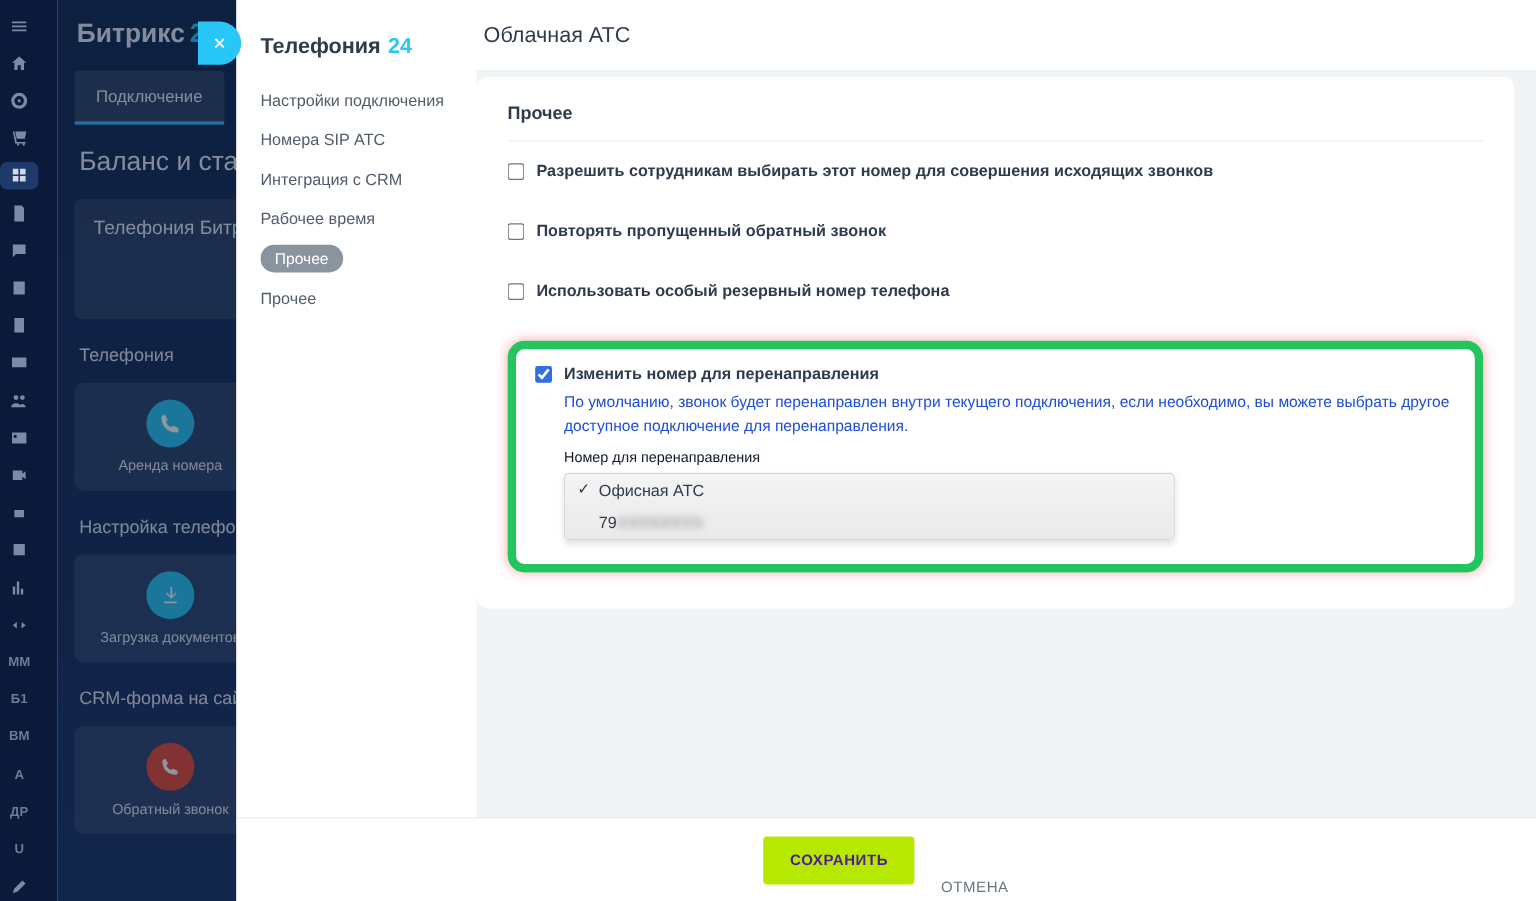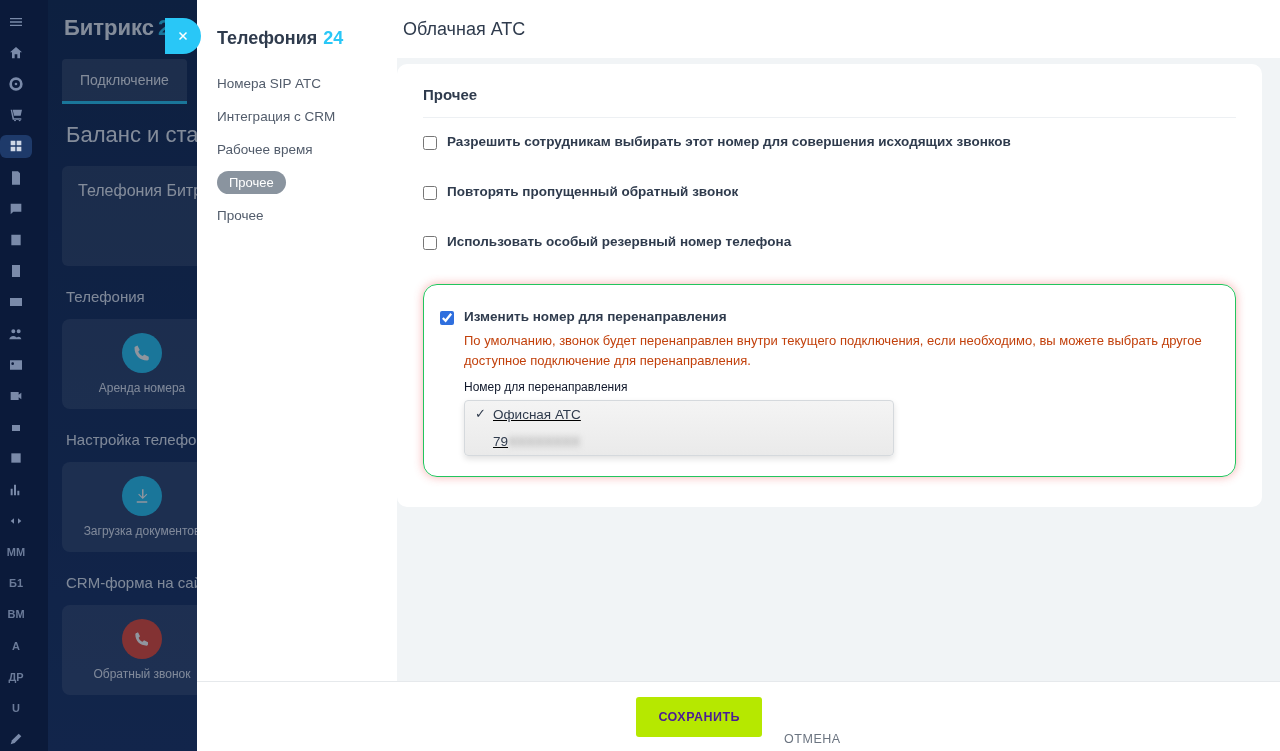--- a/index.html
+++ b/index.html
@@ -42,29 +42,29 @@
 .side-title { font-size: 18px; font-weight: 600; color: #2f3b4d; display: flex; align-items: baseline; gap: 6px; position: relative; top: -40px; }
 .side-title .num { color: #29c7f7; font-weight: 700; }
 .side-nav ul { list-style: none; margin-top: -22px; }
 .side-nav li { font-size: 13.5px; color: #525c6b; padding: 9px 0; cursor: pointer; white-space: nowrap; overflow: hidden; text-overflow: ellipsis; max-width: 170px; }
 .side-nav li.sel span.pill { background: #8a949f; color: #fff; padding: 4px 12px; border-radius: 14px; font-size: 13px; }
 
 .main { flex: 1; padding: 0 18px 0 0; display: flex; flex-direction: column; }
 .main-title-row { height: 58px; display: flex; align-items: center; padding-left: 6px; font-size: 18px; color: #2f3b4d; font-weight: 500; margin-top: -58px; }
 .panel { background: #fff; border-radius: 10px; padding: 22px 26px 30px; margin-top: 6px; }
 .panel h3 { font-size: 15px; font-weight: 600; color: #2f3b4d; padding-bottom: 14px; border-bottom: 1px solid #edf0f3; margin-bottom: 14px; }
-.opt { display: flex; align-items: flex-start; gap: 10px; margin: 16px 0 34px; }
+.opt { display: flex; align-items: center; gap: 10px; margin: 16px 0 34px; }
 .opt input[type=checkbox] { margin-top: 2px; accent-color: #2f6fde; width: 14px; height: 14px; }
 .opt label { font-size: 13.5px; color: #2f3b4d; font-weight: 600; }
 
-.highlight-box { border: 1px solid #22c55e; border-radius: 14px; padding: 24px 16px 20px; box-shadow: 0 0 10px rgba(240,78,78,.45); margin-top: 19px; }
+.highlight-box { border: 7px solid #22c55e; border-radius: 14px; padding: 12px 16px 20px; box-shadow: 0 0 10px rgba(240,78,78,.45); margin-top: 19px; }
 .highlight-box .opt { margin: 0 0 6px; }
-.desc { font-size: 13px; color: #c2410c; line-height: 1.5; padding-left: 24px; margin-bottom: 10px; }
+.desc { font-size: 13px; color: #1d4ed8; line-height: 1.5; padding-left: 24px; margin-bottom: 10px; }
 .field-lbl { font-size: 12px; color: #0f172a; padding-left: 24px; margin-bottom: 6px; }
-.dropdown { margin-left: 24px; width: 430px; background: linear-gradient(#f4f4f4,#eaeaea); border: 1px solid #d5d9dd; border-radius: 4px; box-shadow: 0 3px 6px rgba(0,0,0,.12); text-decoration: underline; }
+.dropdown { margin-left: 24px; width: 509px; background: linear-gradient(#f4f4f4,#eaeaea); border: 1px solid #d5d9dd; border-radius: 4px; box-shadow: 0 3px 6px rgba(0,0,0,.12); }
 .dropdown .dd-item { font-size: 13.5px; color: #2f3b4d; padding: 6px 12px 6px 28px; position: relative; cursor: pointer; }
 .dropdown .dd-item.sel::before { content: "✓"; position: absolute; left: 10px; top: 5px; font-size: 13px; }
 .dropdown .dd-item .blur { filter: blur(3px); display: inline-block; color: #888; }
 
 .footer { height: 70px; background: #fff; border-top: 1px solid #e6e9ec; display: flex; align-items: center; justify-content: center; gap: 22px; }
 .btn-save { background: #b6e800; color: #4c1d95; font-size: 12.5px; font-weight: 700; letter-spacing: .5px; border: none; padding: 13px 22px; border-radius: 3px; cursor: pointer; }
 .btn-cancel { background: transparent; border: none; color: #6b7480; font-size: 12.5px; font-weight: 400; letter-spacing: .5px; cursor: pointer; margin-top: 44px; }
 </style>
 </head>
 <body>
@@ -222,20 +222,21 @@
 
 <div class="overlay">
   <div class="overlay-head"></div>
   <div class="overlay-body">
     <div class="side-nav">
       <div class="side-title">
         <span>Телефония</span>
           <span class="num">24</span>
       </div>
       <ul id="side-list">
+          <li>Настройки подключения</li>
           <li>Номера SIP АТС</li>
           <li>Интеграция с CRM</li>
           <li>Рабочее время</li>
           <li class="sel"><span class="pill">Прочее</span></li>
           <li>Прочее</li>
         </ul>
     </div>
     <div class="main">
       <div class="main-title-row">Облачная АТС</div>
       <div class="panel">

